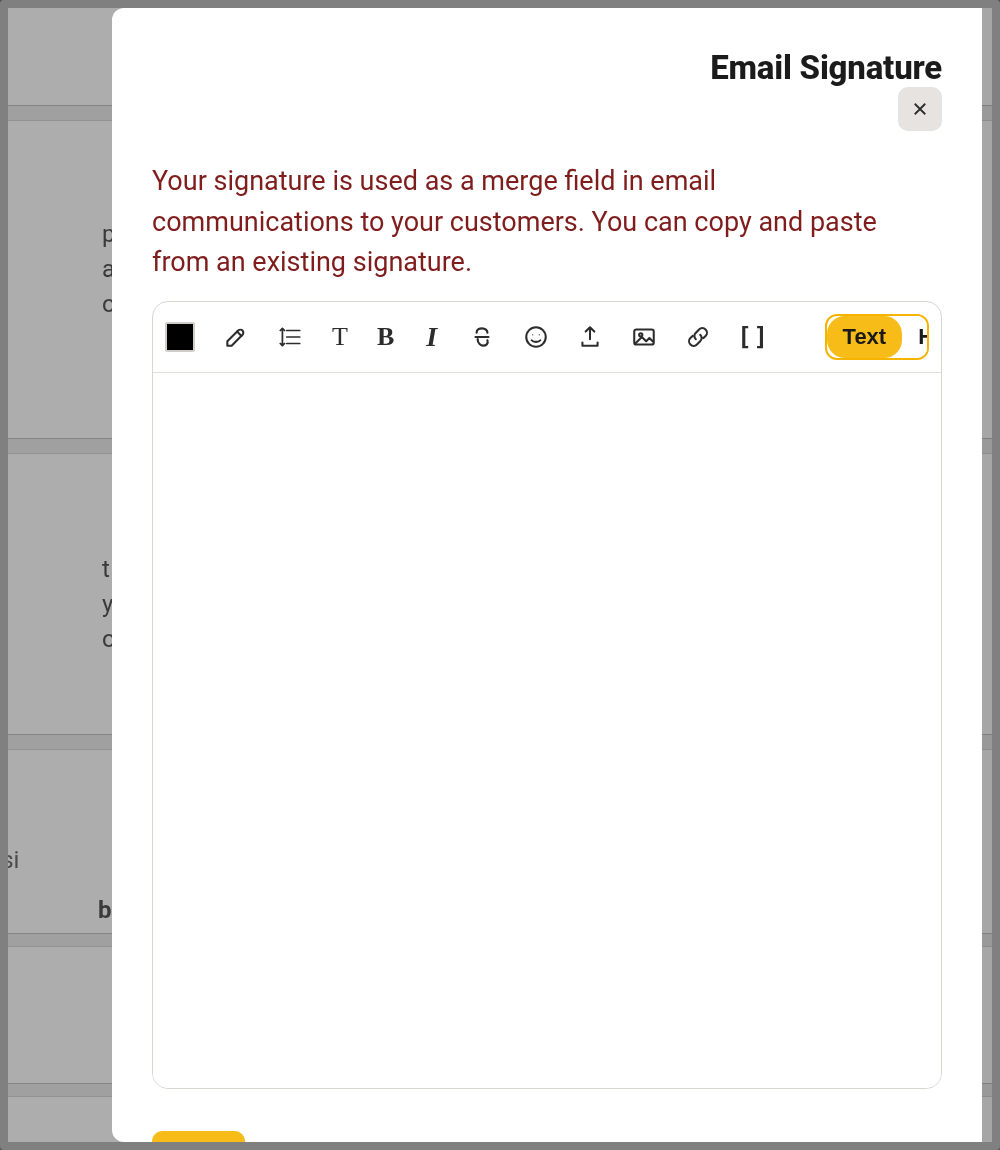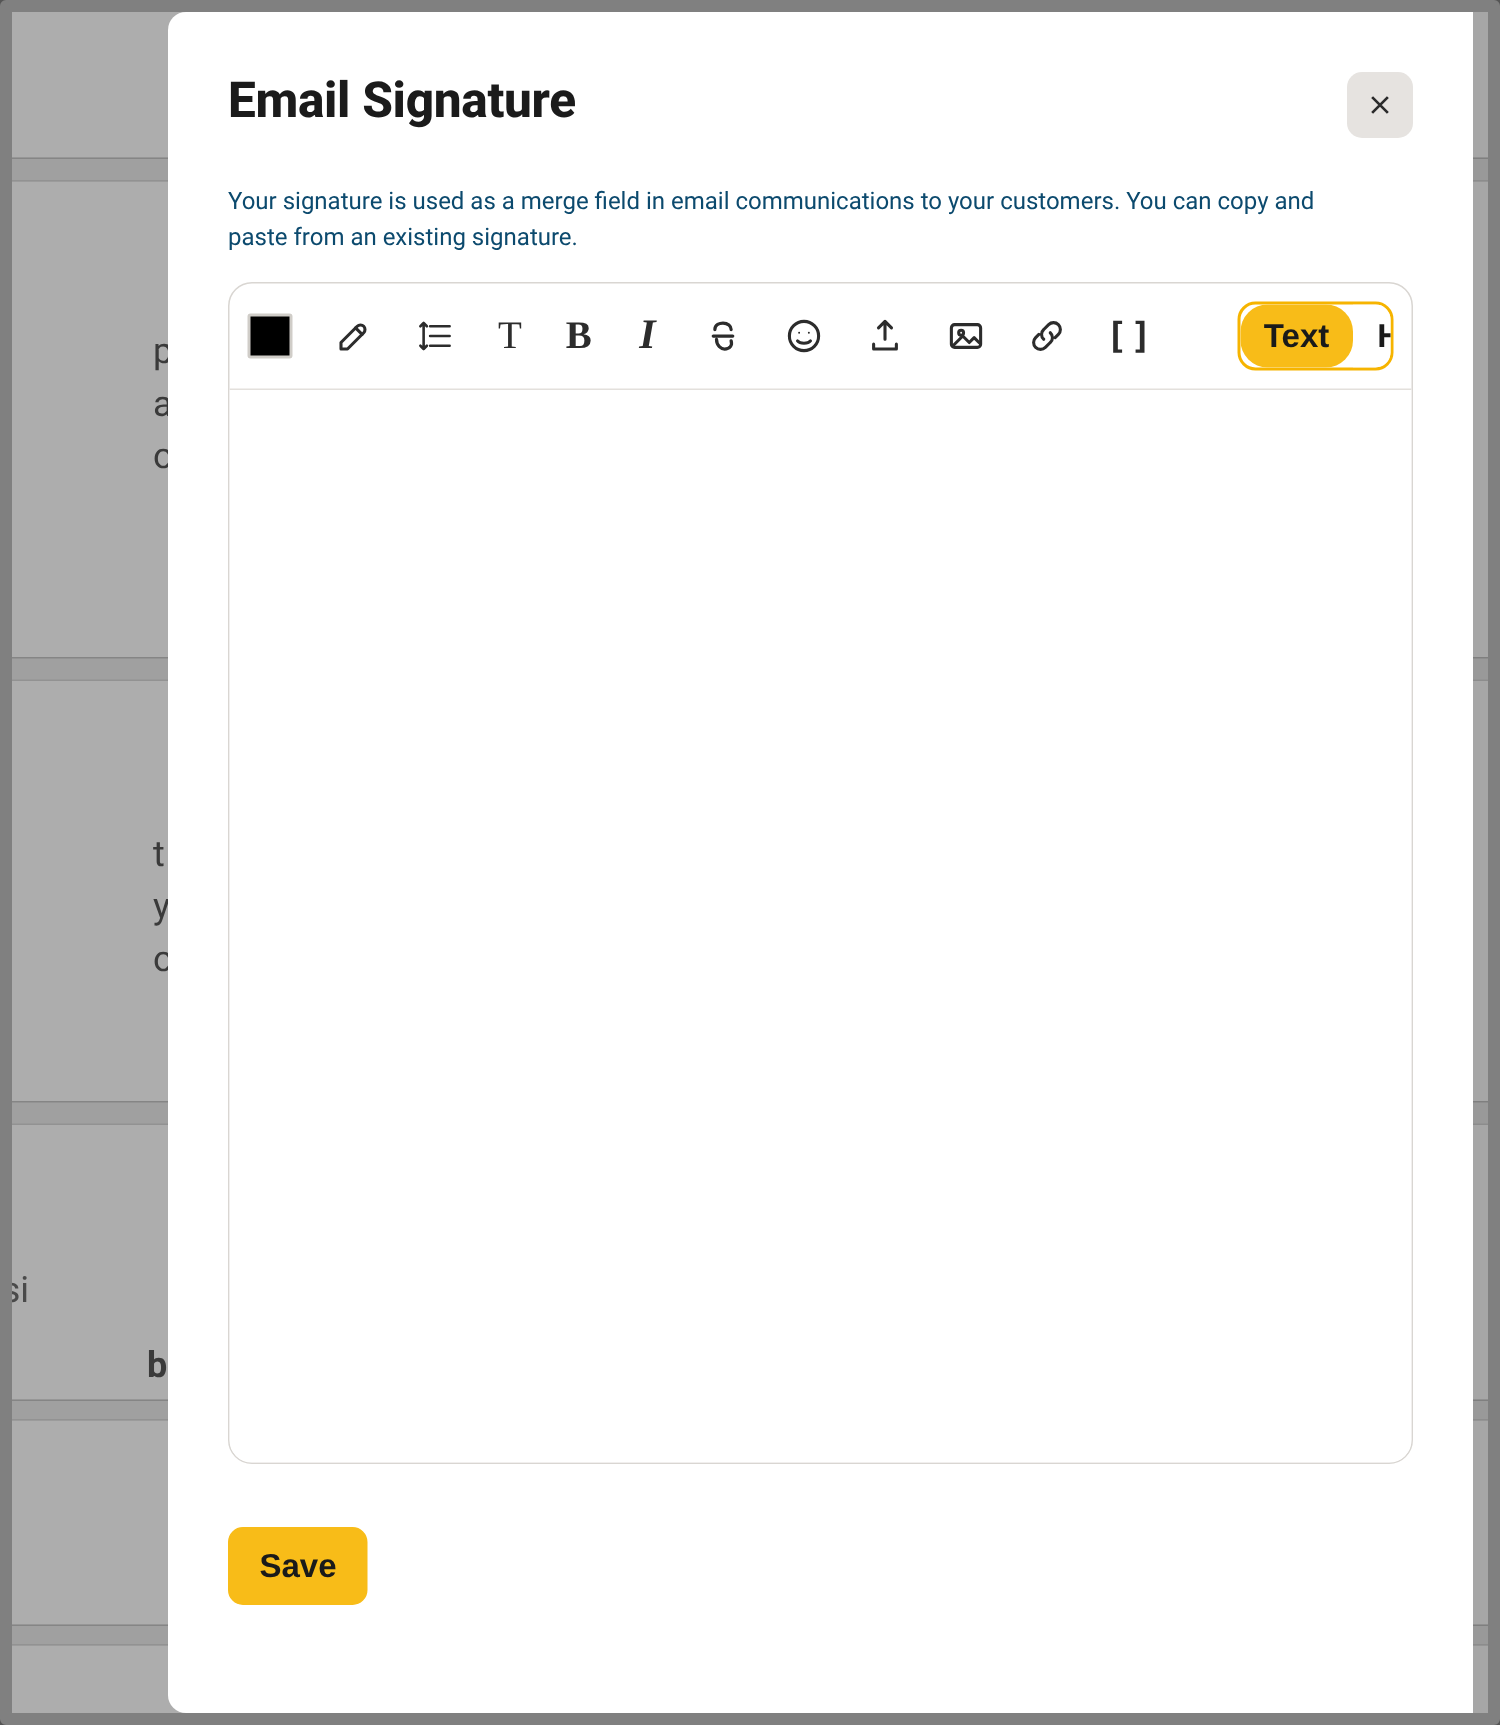--- a/index.html
+++ b/index.html
@@ -59,45 +59,46 @@
       bottom: 8px;
       background: #fff;
       border-radius: 12px 0 0 12px;
       padding: 0;
       display: flex;
       flex-direction: column;
     }
 
     .modal-header {
       display: flex;
-      align-items: flex-start;
+      align-items: flex-end;
       justify-content: space-between;
       padding: 40px 40px 0 40px;
+      flex-direction: column;
     }
     .modal-title {
       font-size: 33px;
       font-weight: 800;
       color: #1b1b1b;
       letter-spacing: -0.2px;
     }
     .close-btn {
       width: 44px; height: 44px;
       border: none;
       border-radius: 10px;
       background: #e6e3e0;
       display: flex; align-items: center; justify-content: center;
       cursor: pointer;
     }
     .close-btn svg { width: 18px; height: 18px; stroke: #2c2c2c; stroke-width: 2.4; }
 
     .modal-desc {
       padding: 30px 40px 0 40px;
-      font-size: 16px;
+      font-size: 27px;
       line-height: 1.5;
-      color: #0c4a6e;
+      color: #7f1d1d;
       max-width: 820px;
     }
 
     
     .editor-wrap {
       margin: 18px 40px 0 40px;
       border: 1.5px solid #d9d6d2;
       border-radius: 16px;
       overflow: hidden;
       flex: 0 0 auto;

